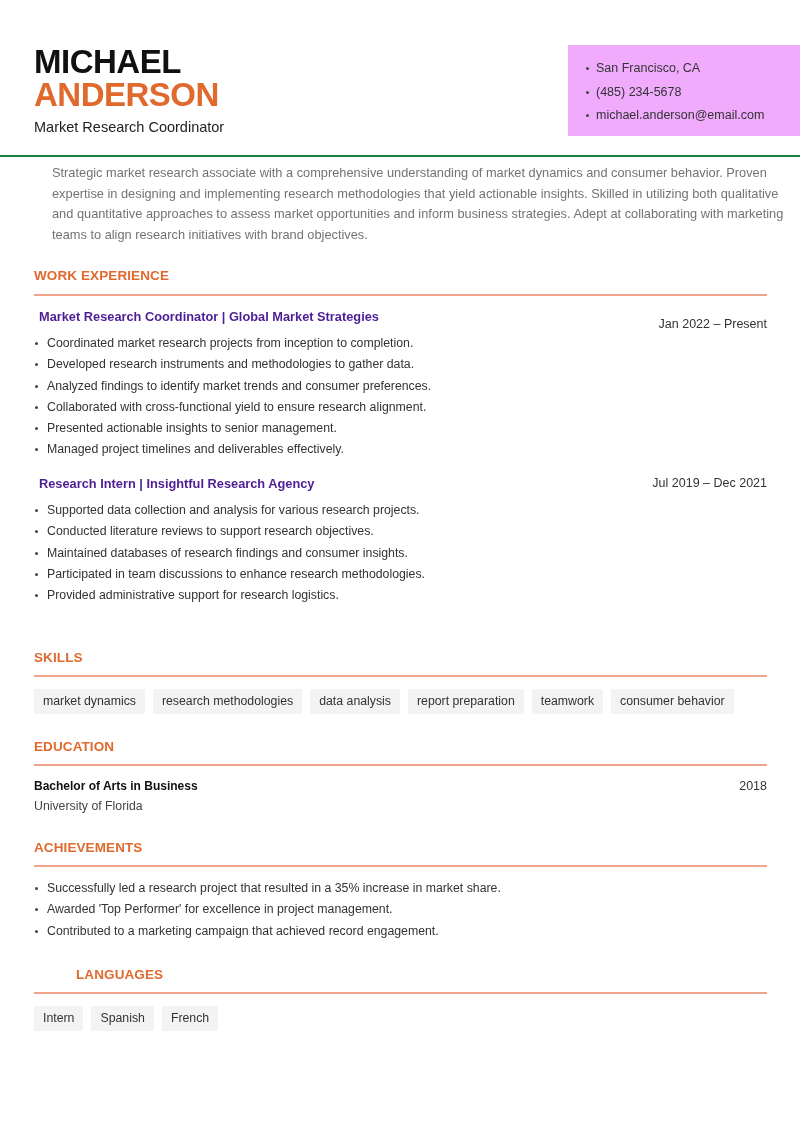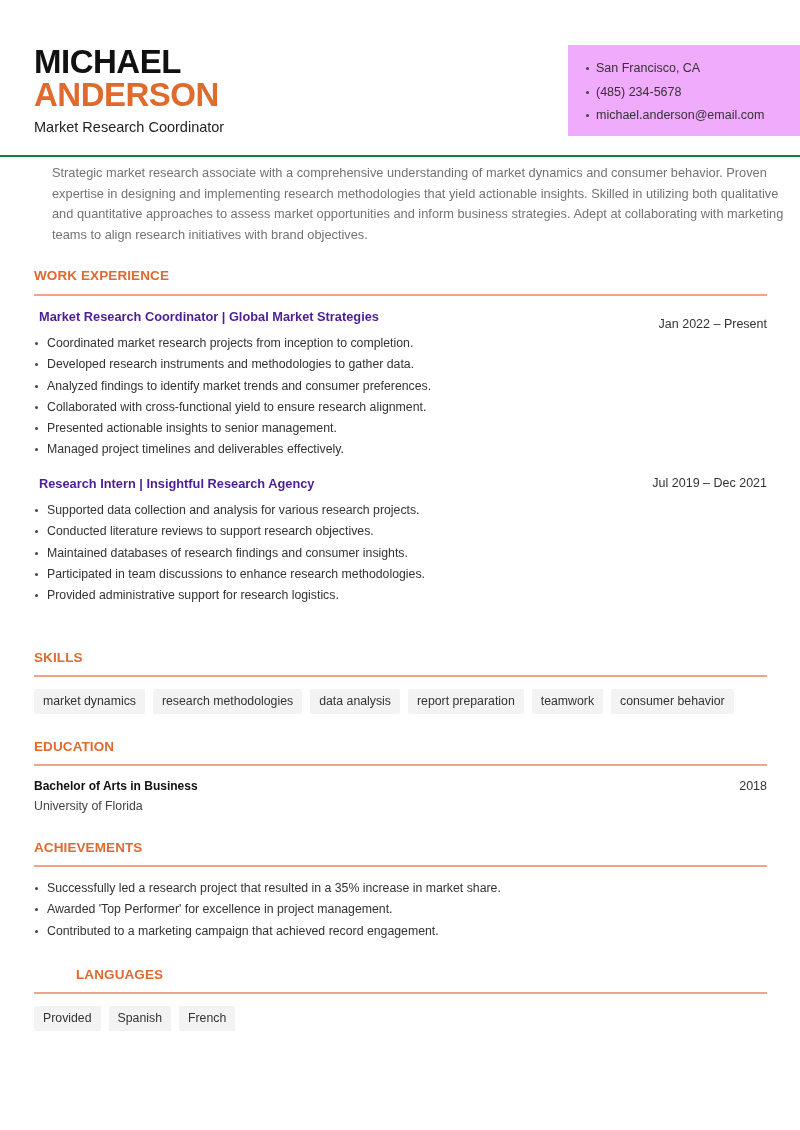--- a/index.html
+++ b/index.html
@@ -98,16 +98,16 @@
 <div class="section-rule" style="top:865px;"></div>
 <ul class="bullets" style="top:878px;">
   <li>Successfully led a research project that resulted in a 35% increase in market share.</li>
   <li>Awarded 'Top Performer' for excellence in project management.</li>
   <li>Contributed to a marketing campaign that achieved record engagement.</li>
 </ul>
 
 <div class="section-title" style="top:967px;padding-left:42px;">LANGUAGES</div>
 <div class="section-rule" style="top:992px;"></div>
 <div class="tags" style="top:1006px;">
-  <span class="tag">Provided</span>
+  <span class="tag">Intern</span>
   <span class="tag">Spanish</span>
   <span class="tag">French</span>
 </div>
 
 </body></html>

